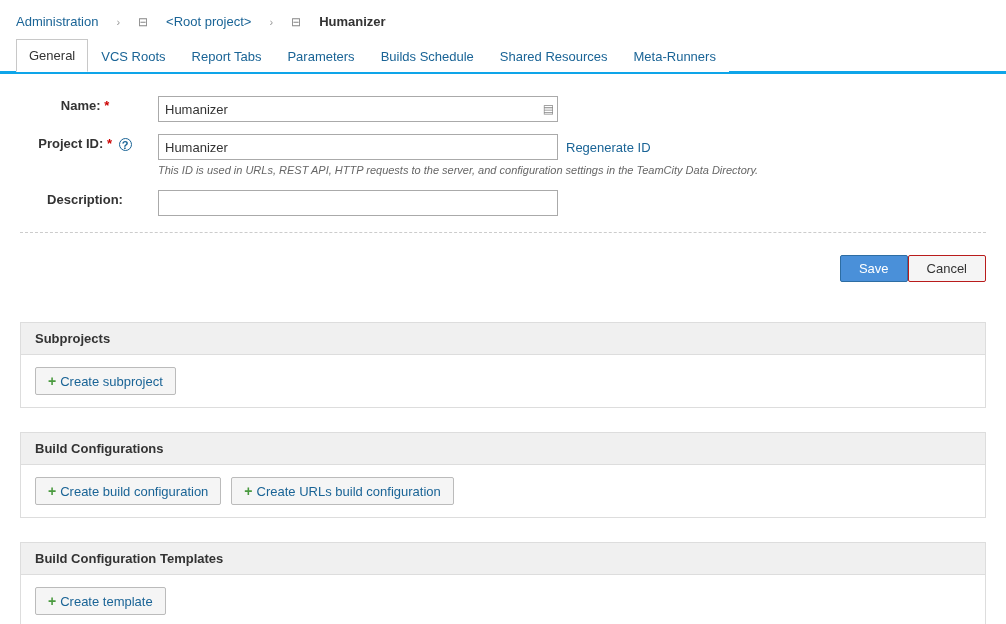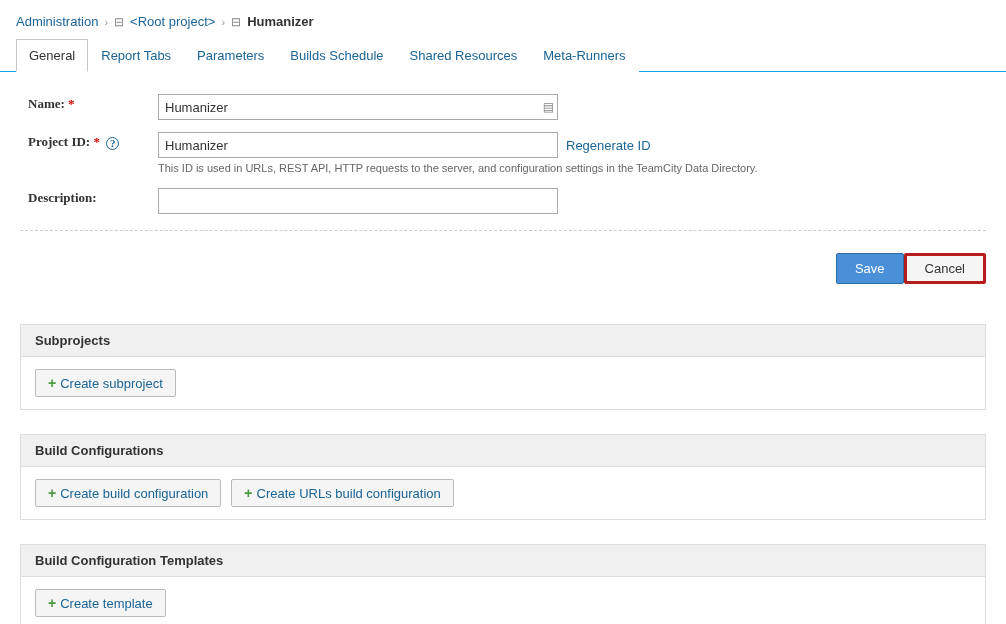--- a/index.html
+++ b/index.html
@@ -12,37 +12,38 @@
       min-height: 624px;
     }
 
     
     .breadcrumb {
       padding: 14px 16px 10px 16px;
       font-size: 13px;
       color: #555;
       display: flex;
       align-items: center;
-      gap: 6px;
+      gap: 18px;
     }
     .breadcrumb a {
       color: #1a6496;
       text-decoration: none;
     }
     .breadcrumb .sep { color: #999; font-size: 11px; }
     .breadcrumb .current { font-weight: bold; color: #333; }
     .breadcrumb .icon { color: #888; font-size: 12px; }
 
     
     .tabs-bar {
-      border-bottom: 1px solid #0ea5e9;
+      border-bottom: 3px solid #0ea5e9;
       padding: 0 16px;
       display: flex;
       gap: 0;
       background: #fff;
+      align-items: center;
     }
     .tab {
       padding: 8px 12px;
       cursor: pointer;
       font-size: 13px;
       color: #1a6496;
       border: 1px solid transparent;
       border-bottom: none;
       margin-bottom: -1px;
       background: #fff;
@@ -66,26 +67,25 @@
       width: 100%;
       border-collapse: collapse;
       margin-bottom: 10px;
     }
     .form-table td {
       padding: 6px 8px;
       vertical-align: top;
     }
     .form-table .label-cell {
       width: 130px;
-      text-align: left;
+      text-align: center;
       font-weight: bold;
       color: #333;
       padding-top: 8px;
       white-space: nowrap;
-      font-family: Liberation Serif, serif;
     }
     .required { color: #c00; }
     .form-table input[type="text"] {
       border: 1px solid #aaa;
       padding: 4px 6px;
       font-size: 13px;
       width: 400px;
       height: 26px;
       color: #333;
     }
@@ -119,20 +119,21 @@
       font-style: normal;
       margin-left: 3px;
       vertical-align: middle;
     }
     .project-id-row .id-note {
       font-size: 11px;
       color: #666;
       margin-top: 3px;
       max-width: 640px;
       line-height: 1.4;
+      font-style: italic;
     }
     .regenerate-link {
       color: #1a6496;
       text-decoration: none;
       margin-left: 8px;
       font-size: 13px;
       white-space: nowrap;
       text-align: right;
     }
     .projectid-cell {
@@ -166,21 +167,21 @@
       color: #fff;
       border: 1px solid #2d6da3;
       padding: 5px 18px;
       font-size: 13px;
       cursor: pointer;
       border-radius: 2px;
     }
     .btn-cancel {
       background: #f5f5f5;
       color: #333;
-      border: 3px solid #b91c1c;
+      border: 1px solid #b91c1c;
       padding: 5px 18px;
       font-size: 13px;
       cursor: pointer;
       border-radius: 2px;
     }
 
     
     .section {
       margin-bottom: 16px;
     }
@@ -232,20 +233,21 @@
   <span class="sep">›</span>
   <span class="icon">⊟</span>
   <a href="#">&lt;Root project&gt;</a>
   <span class="sep">›</span>
   <span class="icon">⊟</span>
   <span class="current">Humanizer</span>
 </div>
 
 <div class="tabs-bar">
   <a class="tab active">General</a>
+  <a class="tab">VCS Roots</a>
   <a class="tab">Report Tabs</a>
   <a class="tab">Parameters</a>
   <a class="tab">Builds Schedule</a>
   <a class="tab">Shared Resources</a>
   <a class="tab">Meta-Runners</a>
 </div>
 
 <div class="main-content">
 
   <table class="form-table">

